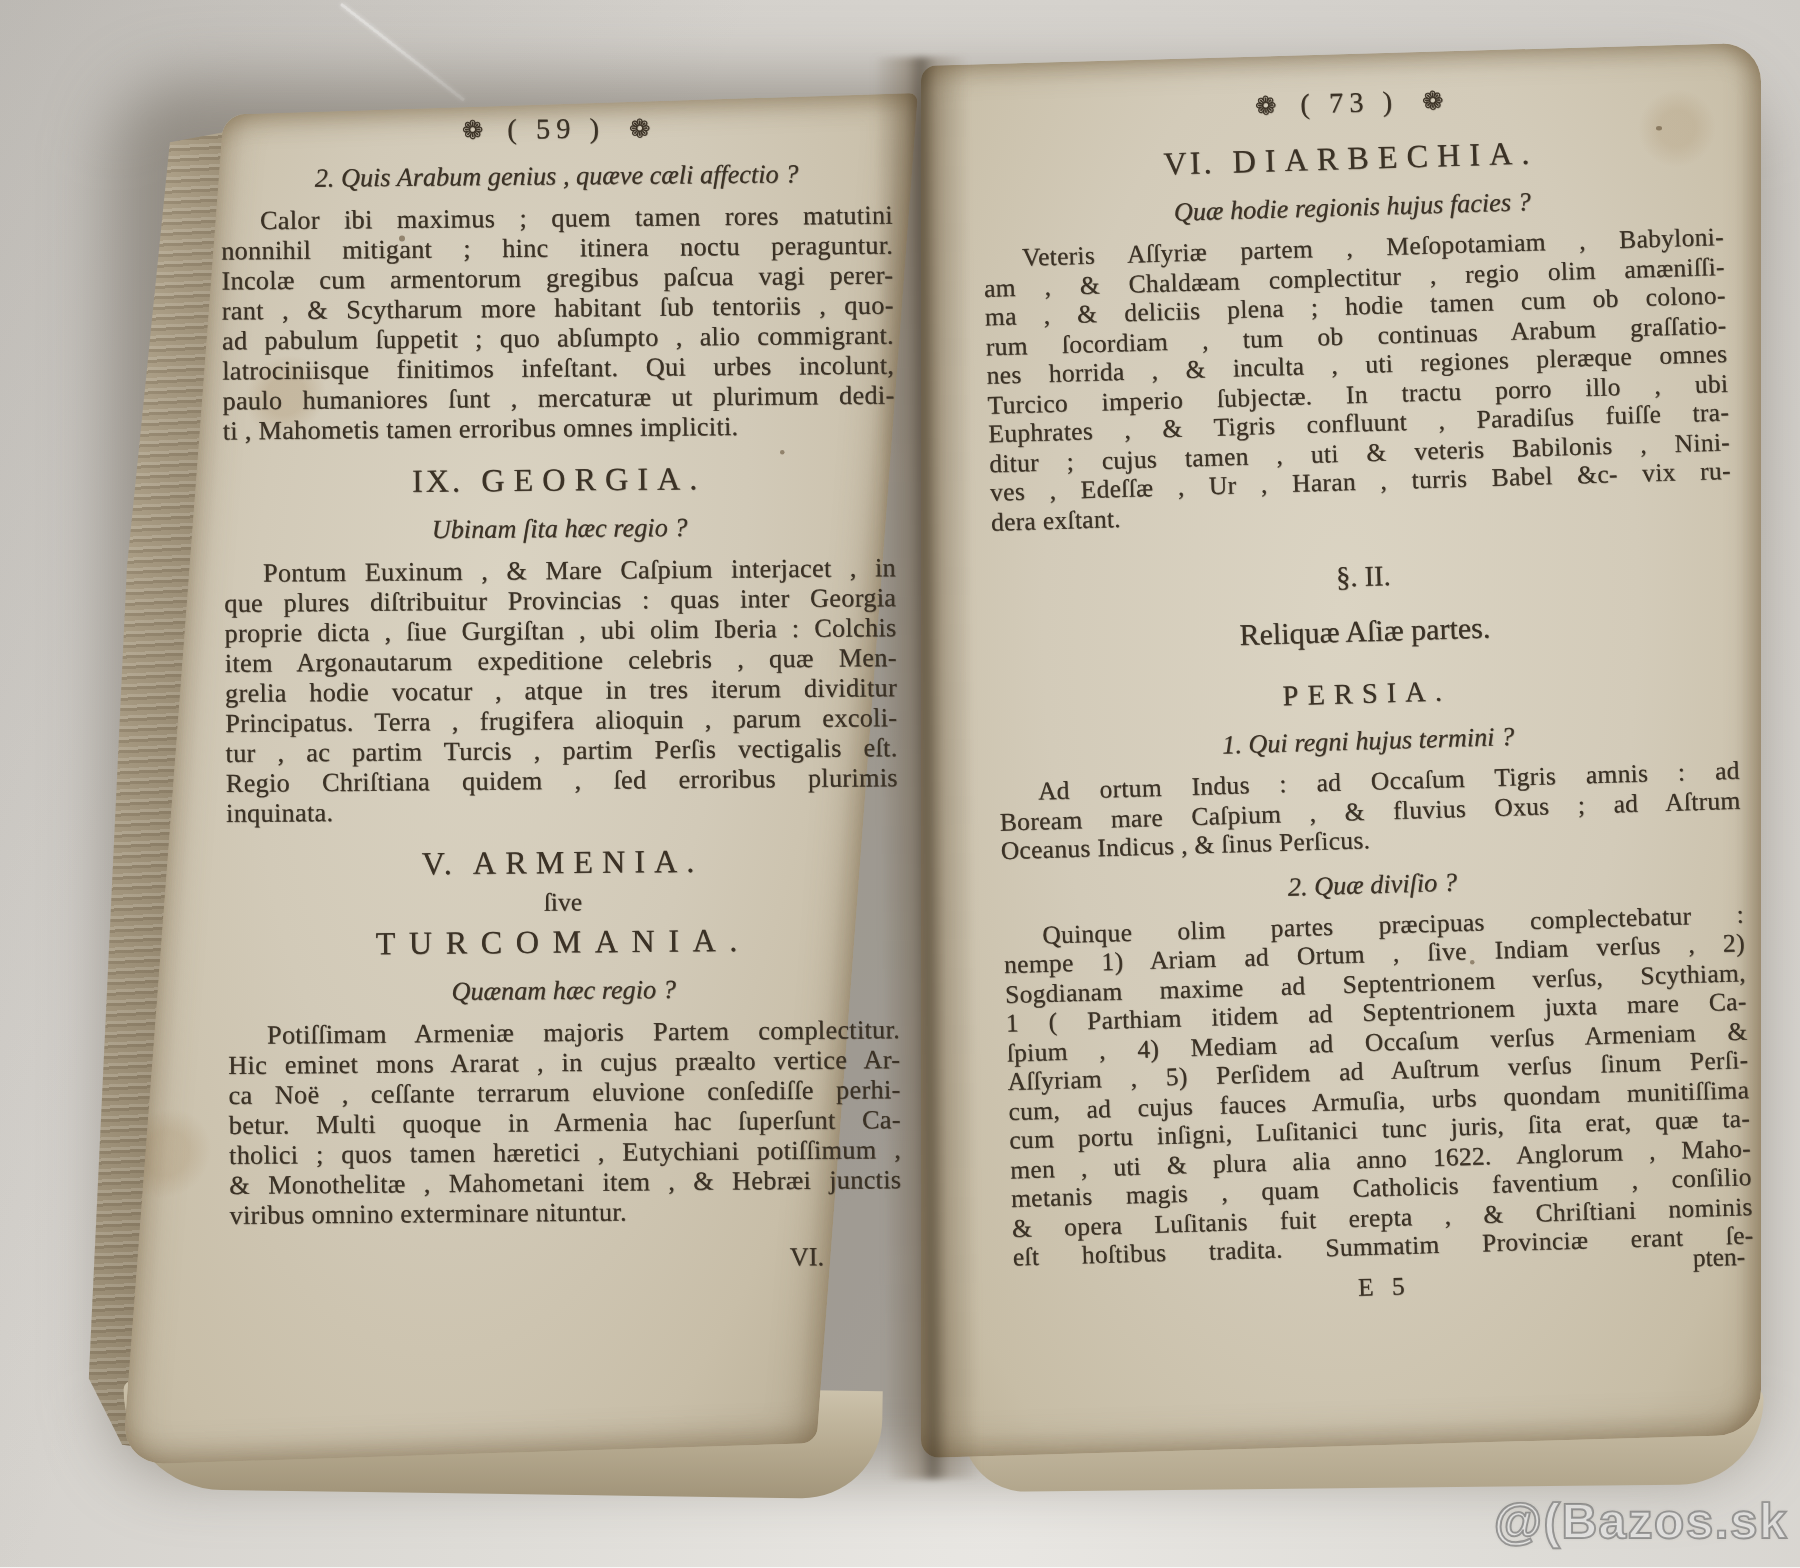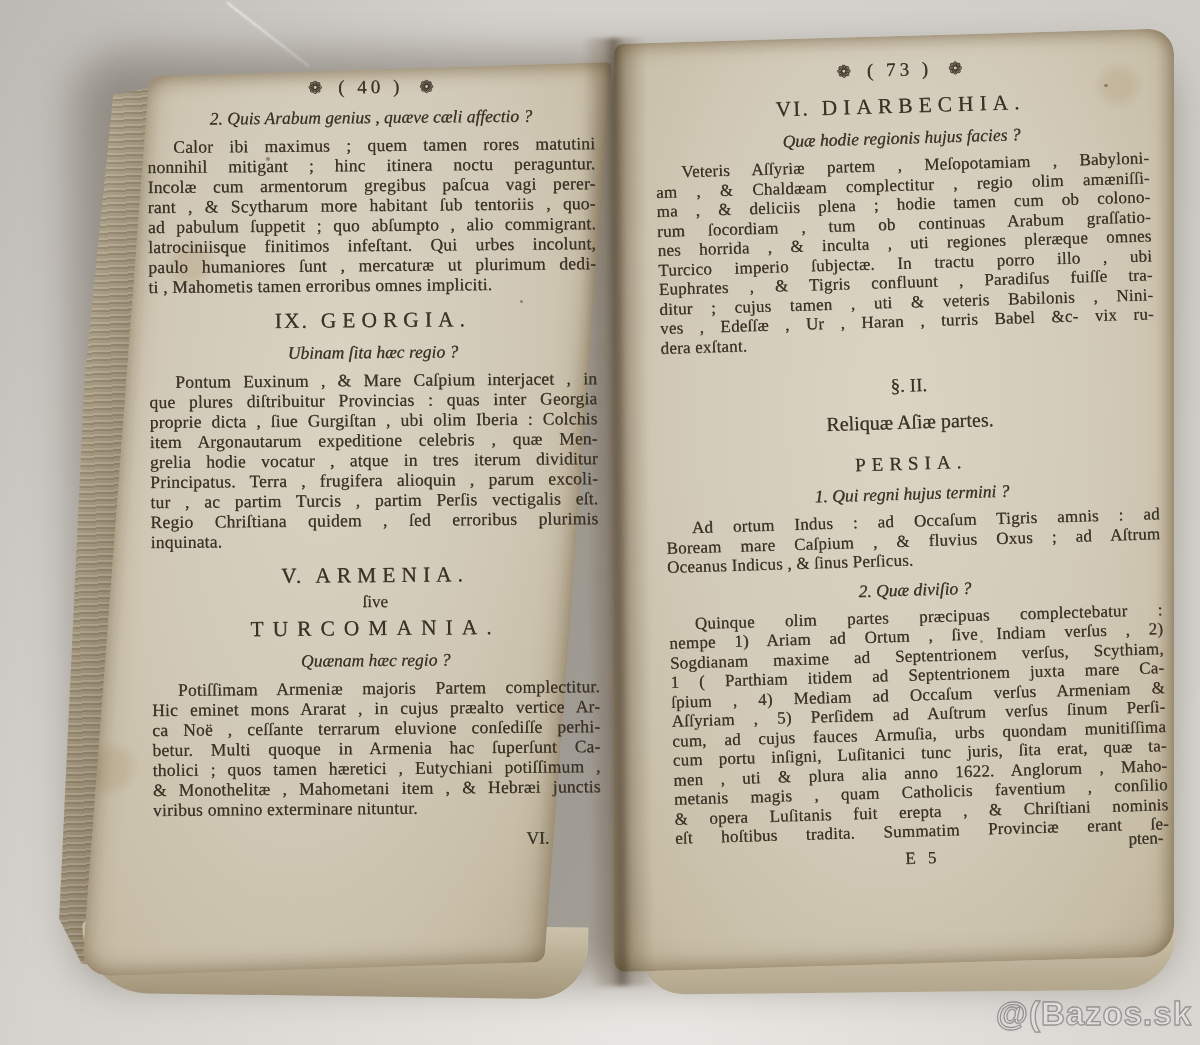--- a/index.html
+++ b/index.html
@@ -138,21 +138,21 @@
   <div class="gutter"></div>
 
   <div class="fox" style="left:266px; top:157px; width:4px; height:4px;"></div>
   <div class="fox" style="left:520px; top:300px; width:3px; height:3px;"></div>
   <div class="fox" style="left:395px; top:690px; width:3px; height:3px;"></div>
   <div class="fox" style="left:980px; top:640px; width:3px; height:3px;"></div>
   <div class="fox" style="left:1104px; top:84px; width:4px; height:3px;"></div>
 
   <div class="text-block t72">
     <div class="pageno-row">
-      <span class="orn">❁</span><span class="pn">( 40 )</span><span class="orn">❁</span>
+      <span class="orn">❁</span><span class="pn">( 59 )</span><span class="orn">❁</span>
     </div>
     <div class="q"><span>2. </span><span class="u">Quis</span><span> Arabum genius , quæve cæli affectio ?</span></div>
 
     <div class="bl j ind">Calor ibi maximus ; quem tamen rores matutini</div>
     <div class="bl j">nonnihil mitigant ; hinc itinera noctu peraguntur.</div>
     <div class="bl j">Incolæ cum armentorum gregibus paſcua vagi perer-</div>
     <div class="bl j">rant , &amp; Scytharum more habitant ſub tentoriis , quo-</div>
     <div class="bl j">ad pabulum ſuppetit ; quo abſumpto , alio commigrant.</div>
     <div class="bl j">latrociniisque finitimos infeſtant.  Qui urbes incolunt,</div>
     <div class="bl j">paulo humaniores ſunt , mercaturæ ut plurimum dedi-</div>

